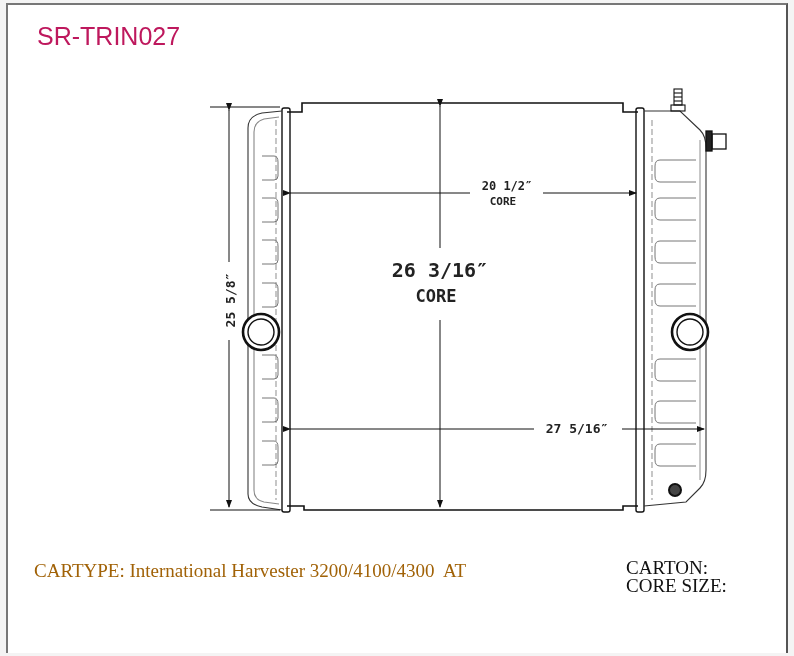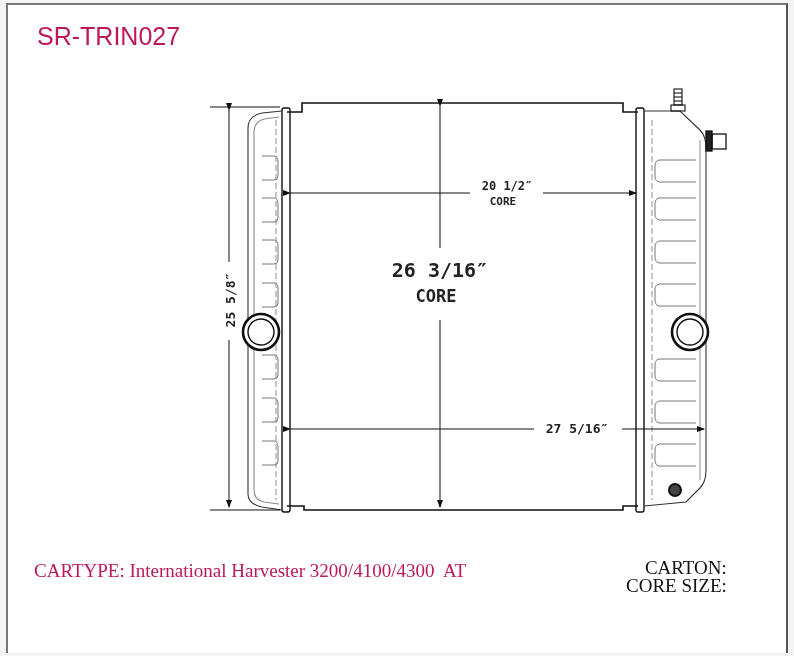--- a/index.html
+++ b/index.html
@@ -22,26 +22,26 @@
       font-family: "Liberation Sans", sans-serif;
       font-size: 25px; color: #be185d; letter-spacing: 0px; margin-left: 7px;
     }
     .drawing { position: absolute; left: 0; top: 0; }
     .dim-text {
       font-family: "DejaVu Sans Mono", monospace;
       font-weight: bold; fill: #222;
     }
     .specs {
       position: absolute; left: 34px; top: 562px;
-      font-size: 19px; line-height: 18px; color: #be185d;
+      font-size: 19px; line-height: 18px; color: #a16207;
     }
     .specs div { white-space: pre; }
     .specs-right {
       position: absolute; left: 626px; top: 559px;
-      font-size: 19px; line-height: 18px; color: #111; text-align: right;
+      font-size: 19px; line-height: 18px; color: #111;
     }
     .specs-right div { white-space: pre; }
   </style>
 </head>
 <body>
 
 <div class="page"></div>
 
 <div class="title">SR-TRIN027</div>
 

